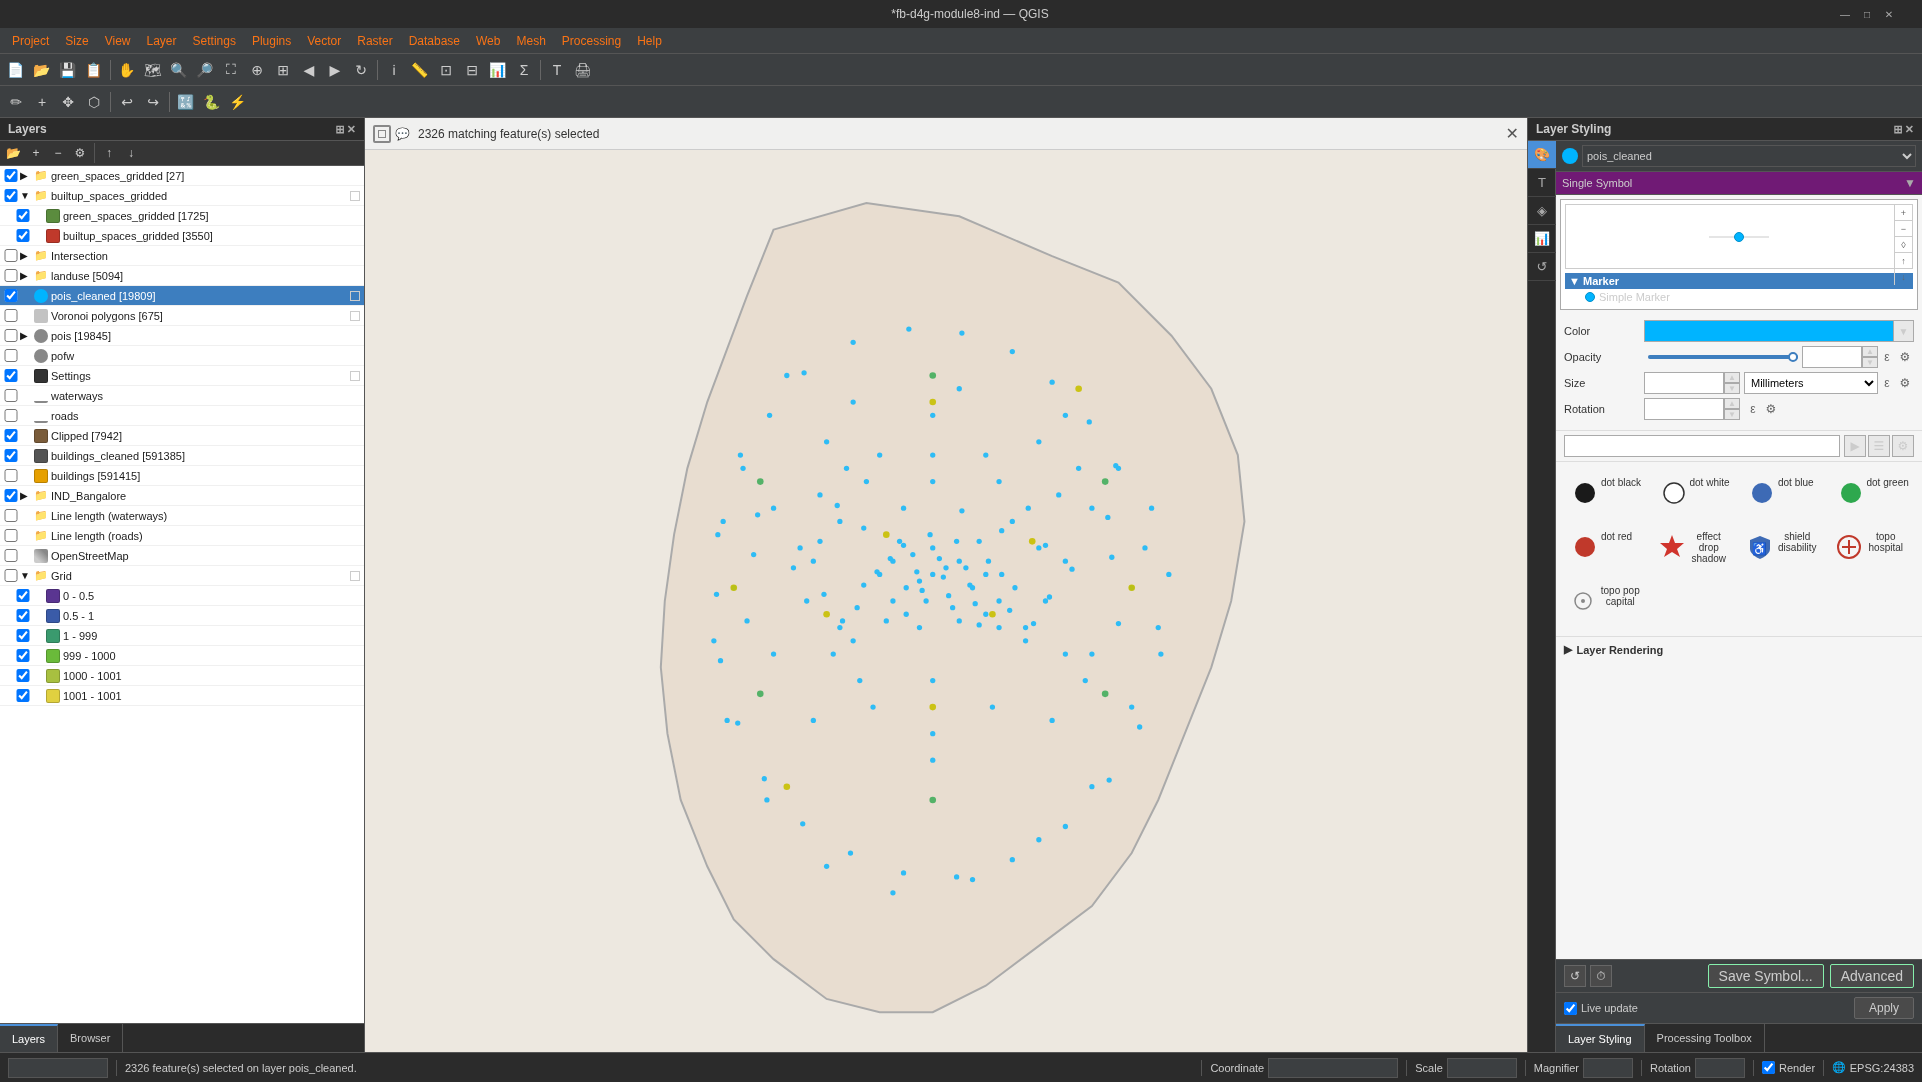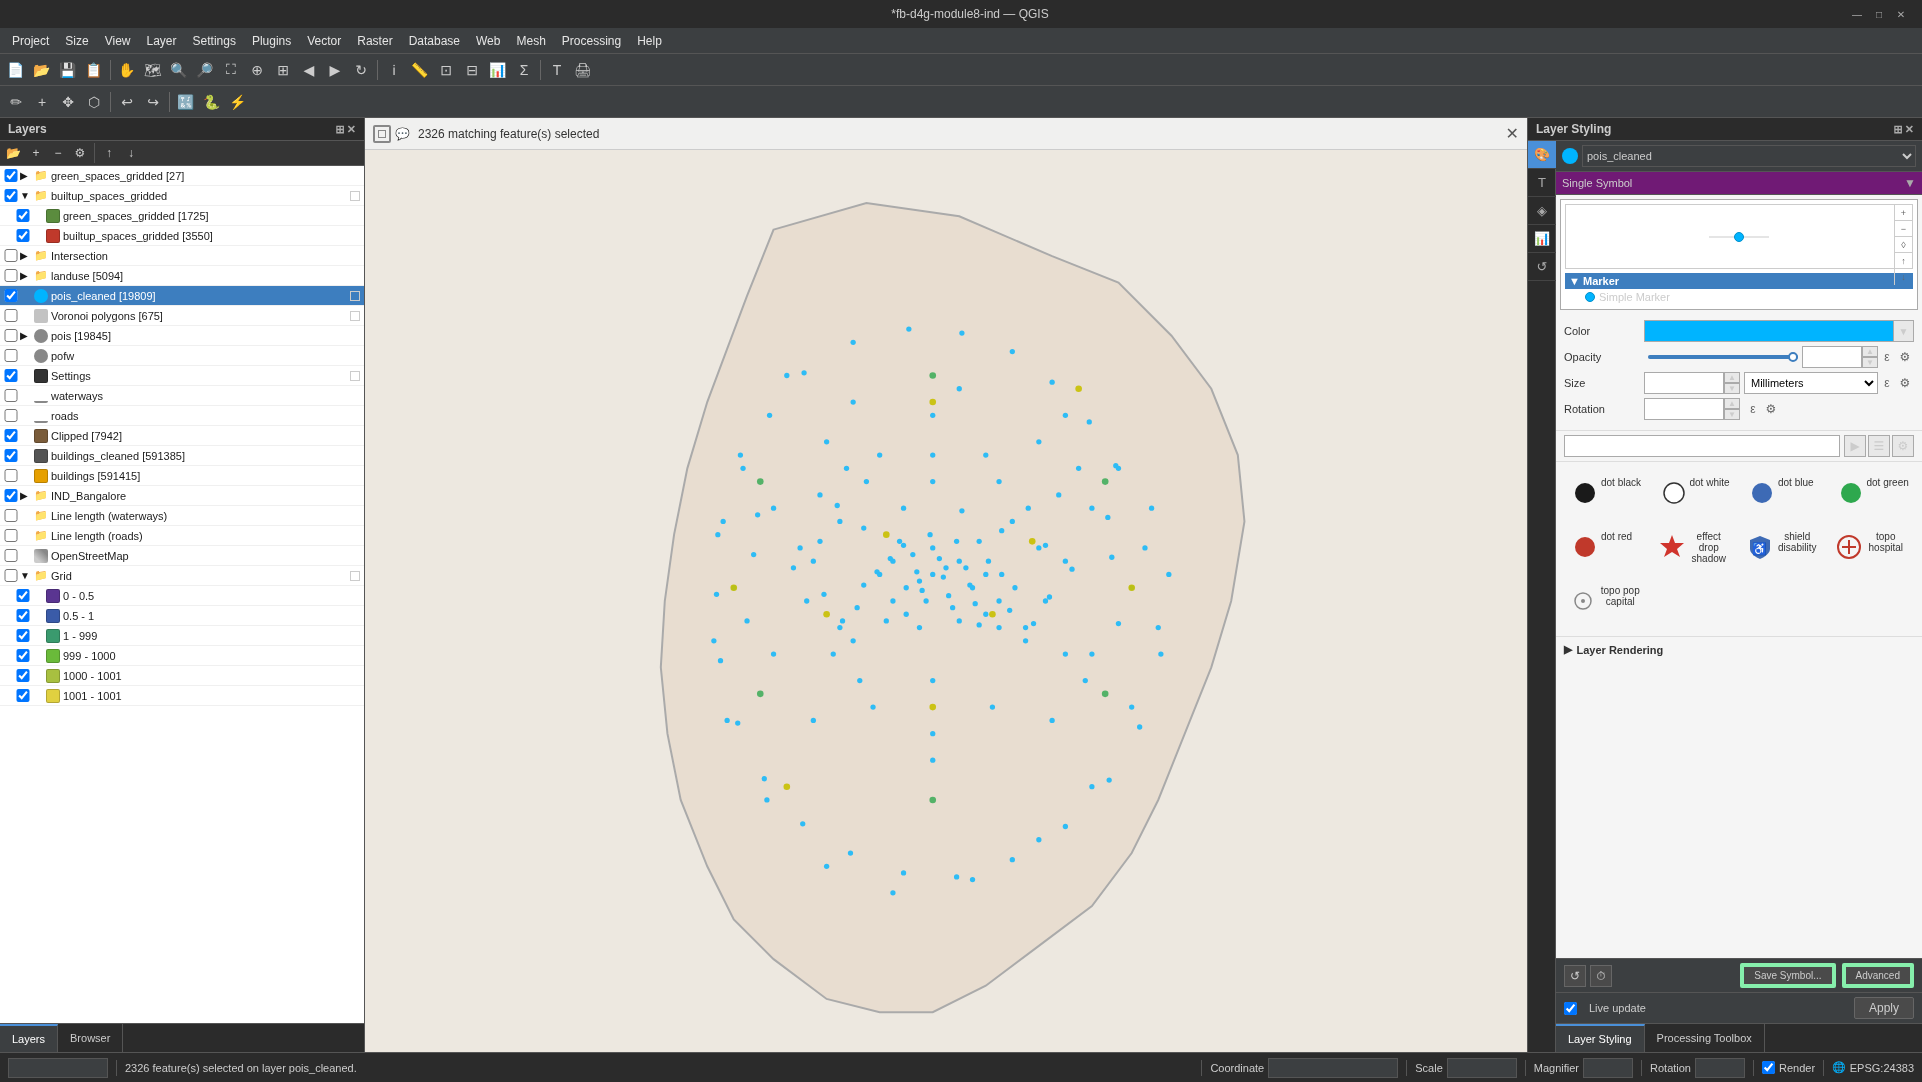--- a/index.html
+++ b/index.html
@@ -1,26 +1,26 @@
 <!DOCTYPE html>
 <html><head>
   <meta charset="utf-8">
   <style>
     * { box-sizing: border-box; margin: 0; padding: 0; }
     body { font-family: 'Segoe UI', Arial, sans-serif; font-size: 12px; background: #3c3f41; color: #ccc; width: 1922px; height: 1082px; overflow: hidden; }
     
     
-    #title-bar { background: #2b2b2b; height: 28px; display: flex; align-items: center; justify-content: space-between; padding: 0 12px; color: #ccc; font-size: 12px; }
+    #title-bar { background: #2b2b2b; height: 28px; display: flex; align-items: center; justify-content: space-between; padding: 0 24px; color: #ccc; font-size: 12px; }
     #title-bar .title { flex: 1; text-align: center; }
     #title-bar .win-controls { display: flex; gap: 4px; }
     #title-bar .win-btn { width: 18px; height: 18px; display: flex; align-items: center; justify-content: center; font-size: 10px; cursor: pointer; color: #aaa; }
 
     
     #menu-bar { background: #3c3f41; height: 26px; display: flex; align-items: center; padding: 0 4px; border-bottom: 1px solid #555; }
-    .menu-item { padding: 2px 8px; cursor: pointer; color: #e5e5e5; font-size: 12px; }
+    .menu-item { padding: 2px 8px; cursor: pointer; color: #f97316; font-size: 12px; }
 
     
     .toolbar { background: #3c3f41; height: 32px; display: flex; align-items: center; padding: 0 4px; border-bottom: 1px solid #555; gap: 2px; flex-wrap: wrap; }
     .tb-btn { width: 24px; height: 24px; display: flex; align-items: center; justify-content: center; cursor: pointer; border: 1px solid transparent; border-radius: 2px; color: #ccc; font-size: 14px; }
     .tb-sep { width: 1px; height: 20px; background: #666; margin: 0 2px; }
 
     
     #main { display: flex; height: calc(1082px - 28px - 26px - 64px - 30px); }
 
     
@@ -70,21 +70,21 @@
     
     .symbol-search { padding: 4px 8px; background: #f5f5f5; border-bottom: 1px solid #ddd; display: flex; align-items: center; gap: 4px; }
     .symbol-search input { flex: 1; height: 22px; border: 1px solid #aaa; padding: 0 4px; font-size: 11px; background: white; }
     
     
     .layer-rendering { padding: 6px 8px; background: #f5f5f5; border-top: 1px solid #ddd; }
     .section-header { font-size: 11px; font-weight: bold; color: #333; display: flex; align-items: center; gap: 4px; cursor: pointer; }
     
     
     #styling-bottom { padding: 4px 8px; background: #3c3f41; border-top: 1px solid #555; display: flex; align-items: center; justify-content: flex-end; gap: 6px; }
-    .styled-btn { padding: 3px 10px; border: 4px solid #86efac; background: #4a4a4a; color: #ccc; font-size: 10px; cursor: pointer; border-radius: 2px; }
+    .styled-btn { padding: 3px 10px; border: 1px solid #86efac; background: #4a4a4a; color: #ccc; font-size: 14px; cursor: pointer; border-radius: 2px; }
     .bottom-tab { padding: 0 16px; display: flex; align-items: center; font-size: 12px; cursor: pointer; border-right: 1px solid #555; color: #ccc; }
     .bottom-tab.active { background: #3c3f41; border-top: 2px solid #4a90d9; color: white; }
 
     
     #status-bar { height: 30px; background: #2b2b2b; display: flex; align-items: center; padding: 0 8px; gap: 8px; font-size: 11px; color: #ccc; border-top: 1px solid #555; }
     .status-sep { width: 1px; height: 16px; background: #555; }
     .status-item { display: flex; align-items: center; gap: 4px; }
     .status-input { height: 20px; border: 1px solid #555; background: #3c3f41; color: #ccc; padding: 0 4px; font-size: 11px; width: 120px; }
 
     
@@ -797,21 +797,21 @@
         <div id="styling-bottom">
           <div style="display:flex;gap:4px;margin-right:auto;">
             <div style="width:22px;height:22px;border:1px solid #666;background:#4a4a4a;display:flex;align-items:center;justify-content:center;cursor:pointer;font-size:12px;color:#ccc;">↺</div>
             <div style="width:22px;height:22px;border:1px solid #666;background:#4a4a4a;display:flex;align-items:center;justify-content:center;cursor:pointer;font-size:12px;color:#ccc;">⏱</div>
           </div>
           <div class="styled-btn">Save Symbol...</div>
           <div class="styled-btn">Advanced</div>
         </div>
 
         <div style="padding:4px 8px;background:#3c3f41;border-top:1px solid #555;display:flex;align-items:center;justify-content:space-between;">
-          <div style="display:flex;align-items:center;gap:12px;">
+          <div style="display:flex;align-items:center;gap:4px;">
             <input type="checkbox" checked="" style="cursor: pointer;">
             <span style="font-size:11px;color:#ccc;">Live update</span>
           </div>
           <button style="padding:3px 14px;border:1px solid #666;background:#4a4a4a;color:#ccc;font-size:12px;cursor:pointer;border-radius:2px;">Apply</button>
         </div>
 
         <div style="display:flex;background:#2b2b2b;border-top:1px solid #555;">
           <div class="bottom-tab active" style="font-size:11px;padding:0 12px;height:28px;">Layer Styling</div>
           <div class="bottom-tab" style="font-size:11px;padding:0 12px;height:28px;">Processing Toolbox</div>
         </div>

